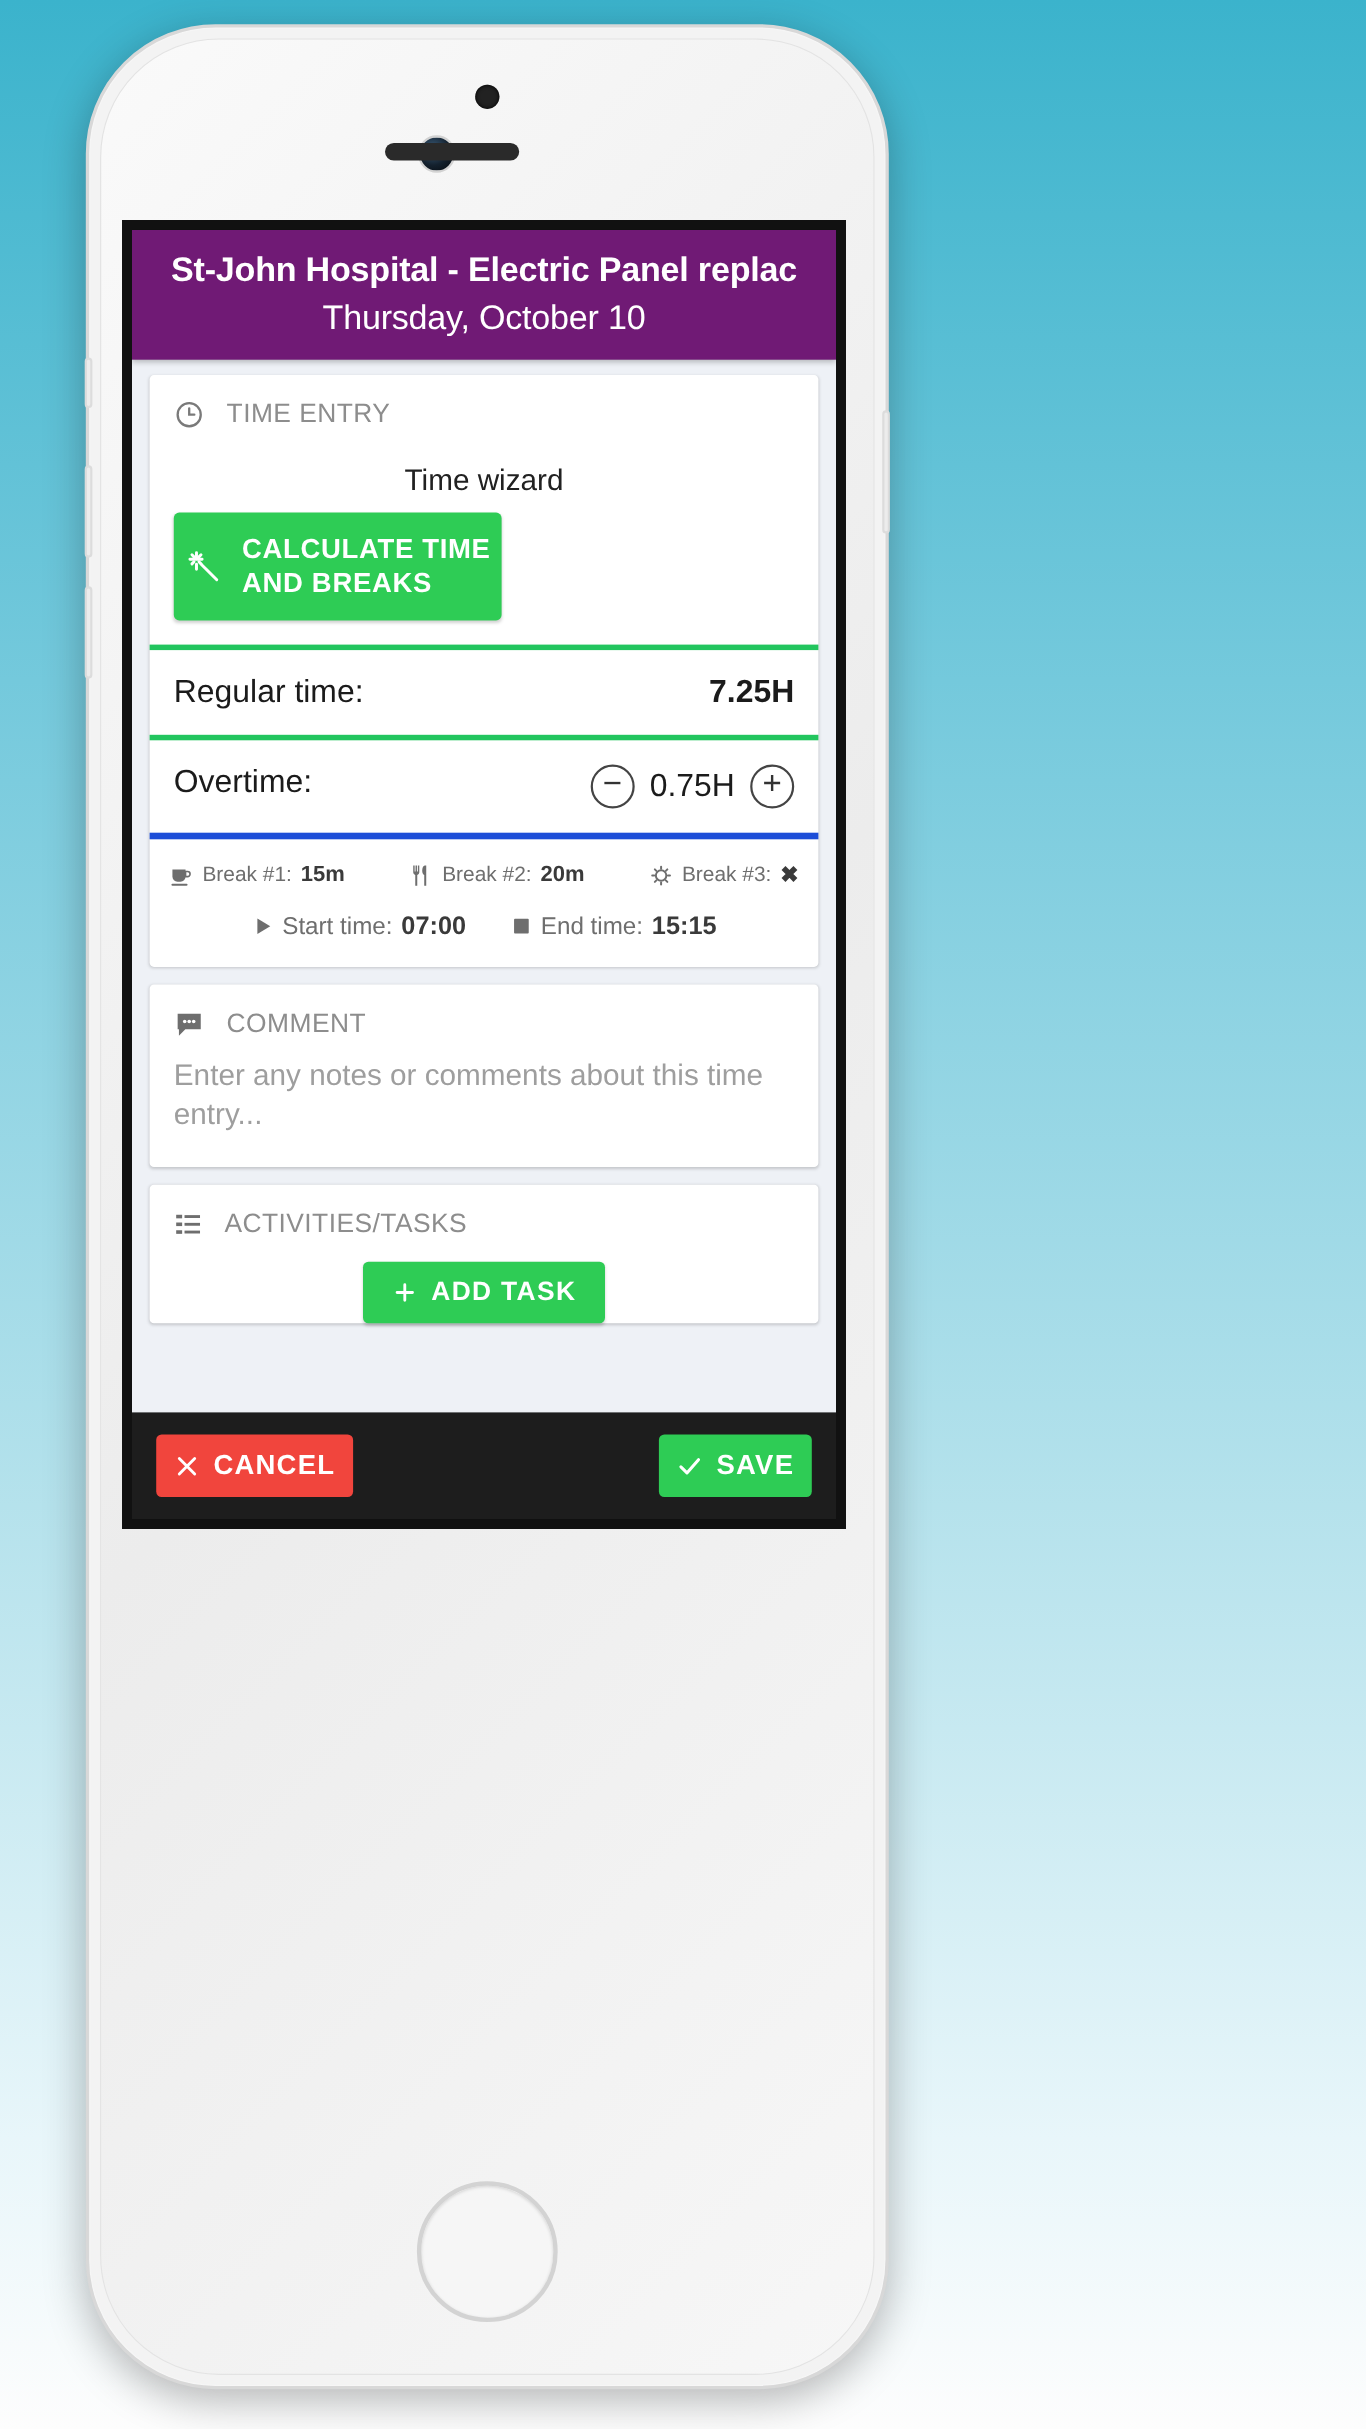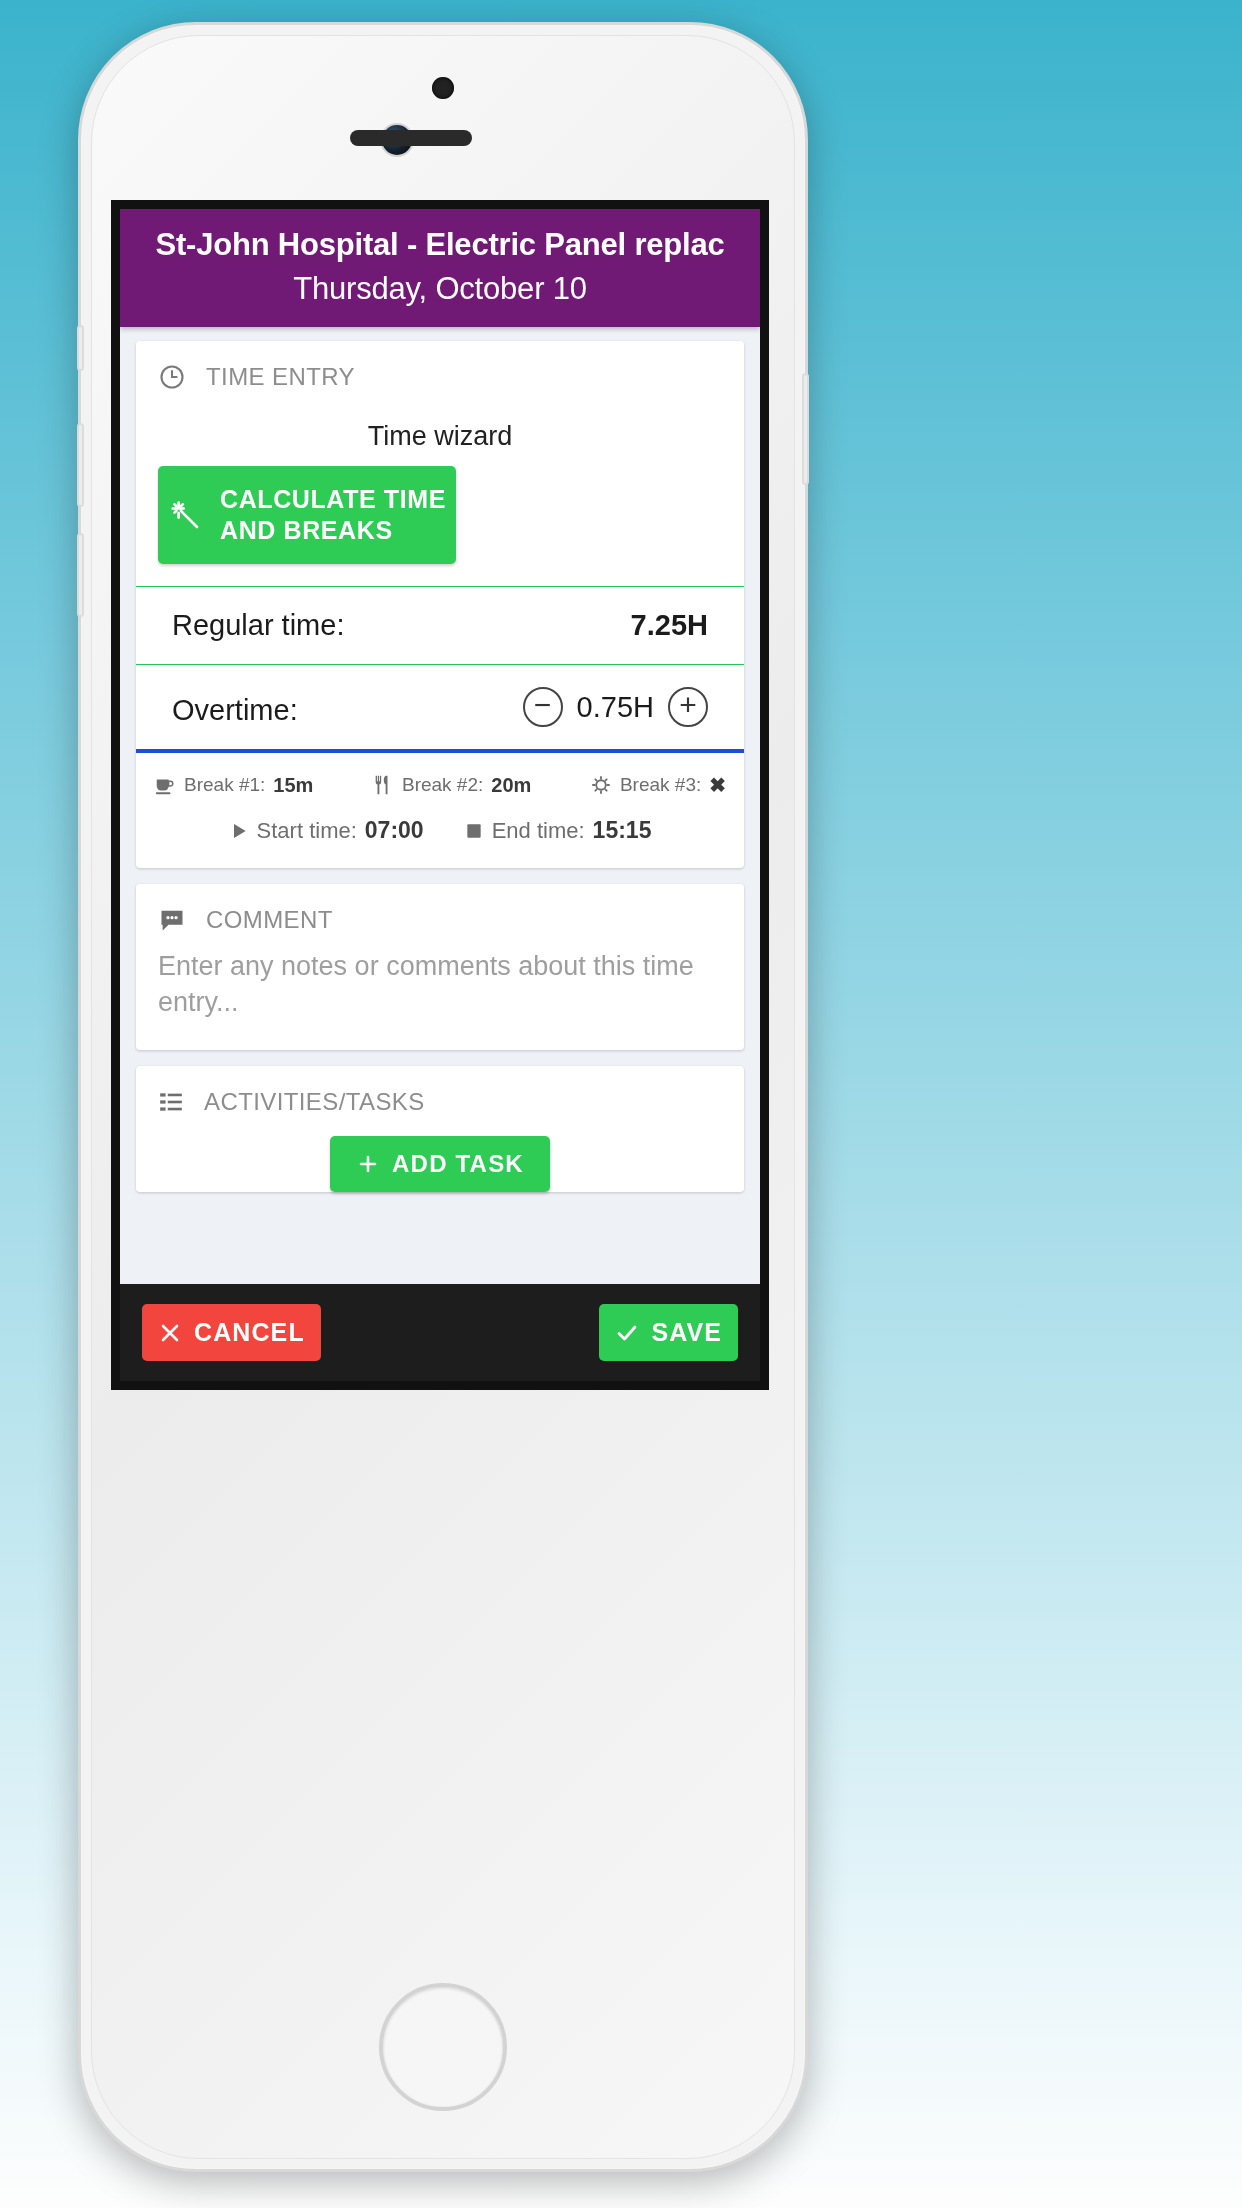--- a/index.html
+++ b/index.html
@@ -129,43 +129,43 @@
     font-size:25px; line-height:1.24;
     letter-spacing:.6px;
     padding:18px 10px;
     cursor:pointer;
     box-shadow:0 2px 3px rgba(0,0,0,.18);
     text-align:left;
     font-family:"Liberation Sans", sans-serif;
   }
 
   .time-row{
-    display:flex; align-items:flex-end; justify-content:space-between;
-    padding:22px 36px;
-    border-top:1px solid #22c55e;
+    display:flex; align-items:flex-start; justify-content:space-between;
+    padding:22px 22px;
+    border-top:5px solid #22c55e;
     font-size:29px;
     color:#1b1b1b;
   }
   .time-row .label{ }
   .time-row .value{ font-weight:700; font-size:29px; }
 
   .stepper{ display:flex; align-items:center; gap:14px; }
   .circle-btn{
     width:40px; height:40px; border-radius:50%;
     border:2px solid #444; background:#fff;
     display:flex; align-items:center; justify-content:center;
     font-size:30px; line-height:1; color:#333;
     cursor:pointer; font-family:"Liberation Sans", sans-serif;
     padding-bottom:4px;
   }
   .stepper .value{ font-weight:400; font-size:29px; }
 
   
   #breaks-block{
-    border-top:4px solid #1d4ed8;
+    border-top:6px solid #1d4ed8;
     padding:14px 18px 22px;
   }
   #breaks-row{
     display:flex; justify-content:space-between; align-items:center;
     padding:6px 0 10px;
   }
   #times-row{
     display:flex; justify-content:center; align-items:center; gap:40px;
     padding:10px 0 2px;
   }

